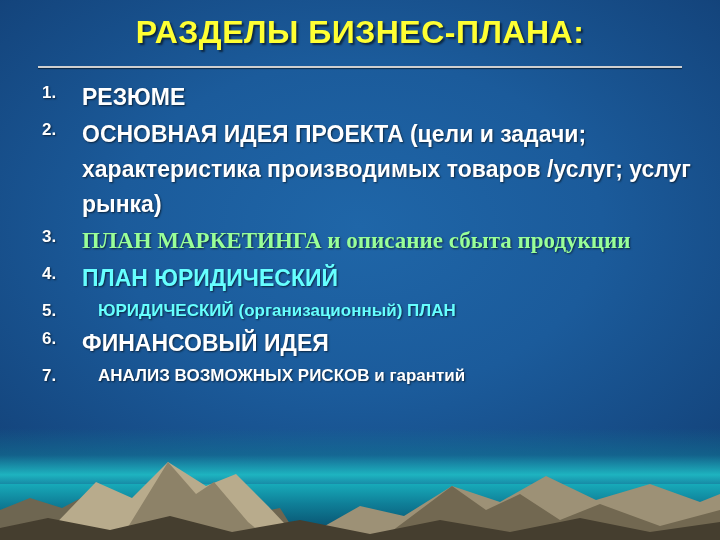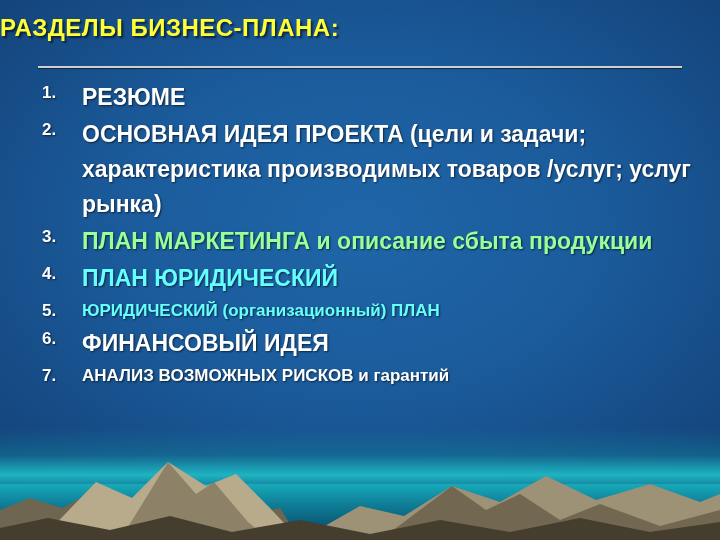--- a/index.html
+++ b/index.html
@@ -42,22 +42,23 @@
     bottom: 0;
     width: 720px;
     height: 150px;
   }
   
   .title {
     position: absolute;
     left: 0;
     top: 14px;
     width: 720px;
+    text-align: center;
     color: #ffff33;
-    font-size: 24px;
+    font-size: 32px;
     font-weight: bold;
     letter-spacing: 0.5px;
     text-shadow: 2px 2px 2px rgba(0,0,0,0.55);
     white-space: nowrap;
   }
   .title-rule {
     position: absolute;
     left: 38px;
     top: 66px;
     width: 644px;
@@ -91,24 +92,25 @@
   }
   .txt {
     flex: 1 1 auto;
     font-size: 23px;
     font-weight: bold;
     line-height: 1.52;
     color: #ffffff;
     text-shadow: 1px 1px 2px rgba(0,0,0,0.6);
   }
   .c-white { color: #ffffff; }
-  .c-green { color: #99ff99; }
+  .c-green { color: #99ff99; font-family: Liberation Serif, serif; }
   .c-aqua  { color: #66ffff; }
   .small {
     font-size: 17px;
+    margin-left: 16px;
   }
 </style>
 </head>
 <body>
 
 <div id="slide">
 
   <div class="horizon-glow"></div>
   <div class="sea"></div>
 

